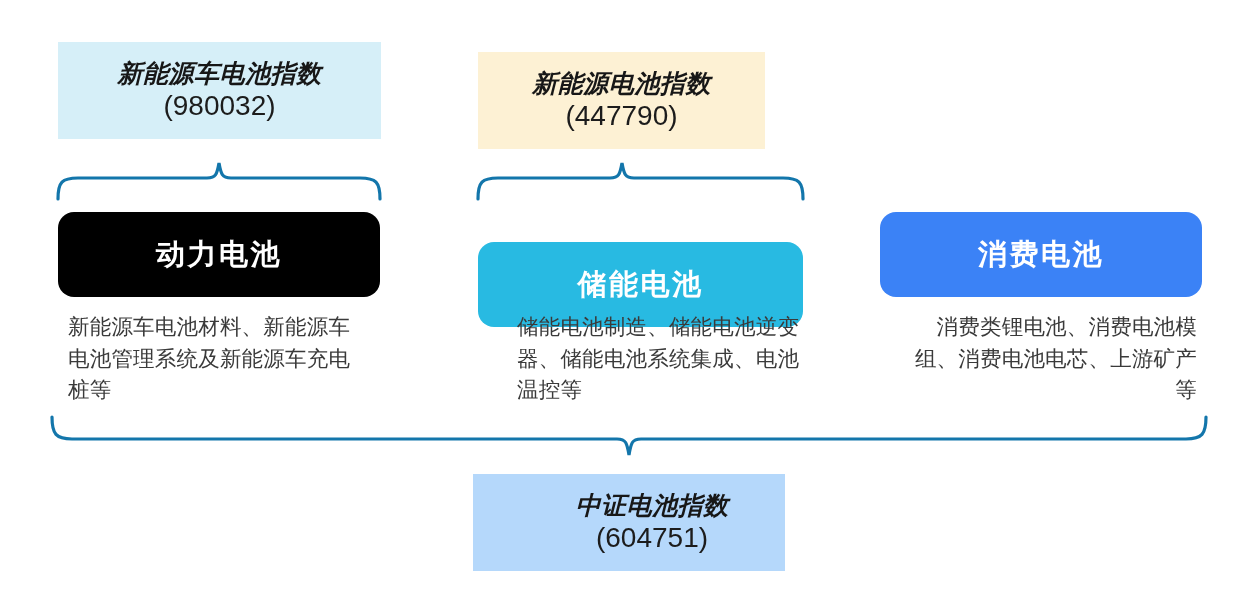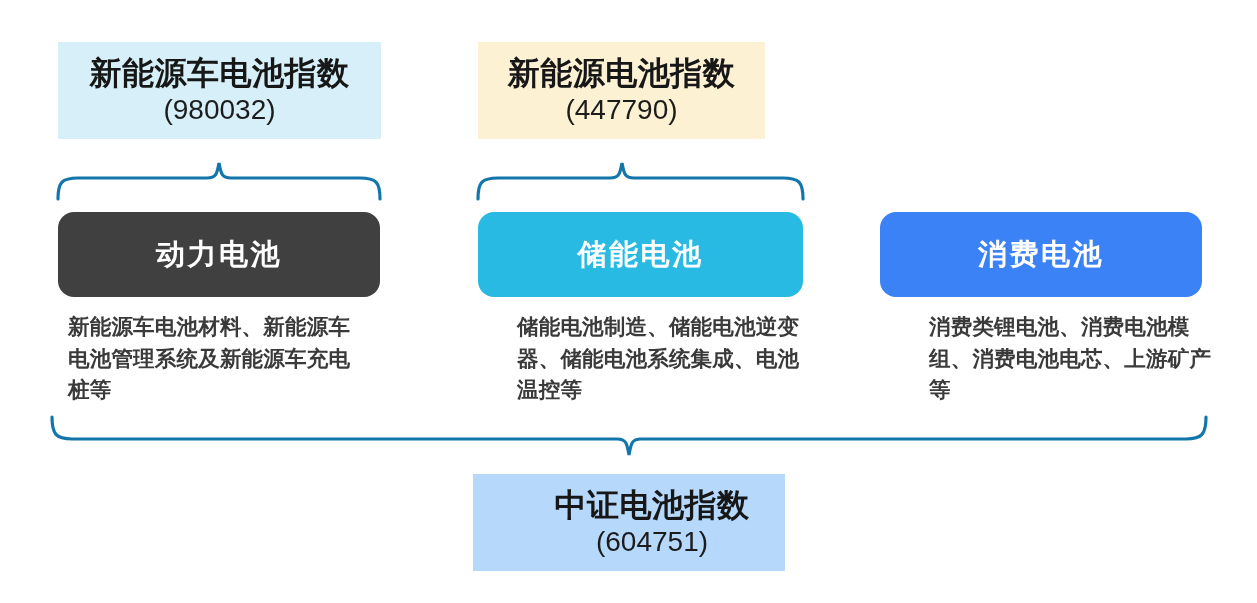--- a/index.html
+++ b/index.html
@@ -24,40 +24,41 @@
     position: absolute;
     box-sizing: border-box;
     display: flex;
     flex-direction: column;
     align-items: center;
     justify-content: center;
     text-align: center;
     line-height: 1.18;
   }
   .index-box .idx-name {
-    font-size: 32px;
+    font-size: 25px;
     font-weight: bold;
     color: #171717;
     letter-spacing: 0.5px;
     white-space: nowrap;
+    font-style: italic;
   }
   .index-box .idx-code {
     font-size: 28px;
     font-weight: normal;
     color: #1c1c1c;
     white-space: nowrap;
     margin-top: 1px;
   }
 
   #box-nev-car-battery {
     left: 58px;  top: 42px;  width: 323px; height: 97px;
     background: #d6eff8;
   }
   #box-nev-battery {
-    left: 478px; top: 42px;  width: 287px; height: 97px;
+    left: 478px; top: 52px;  width: 287px; height: 97px;
     background: #fdf1d4;
   }
   #box-csi-battery {
     left: 473px; top: 474px; width: 312px; height: 97px;
     background: #b5d8fb;
     padding-left: 46px;
   }
 
   
   .cat-box {
@@ -71,36 +72,35 @@
     height: 85px;
   }
   .cat-box .cat-label {
     font-size: 29px;
     font-weight: bold;
     color: #ffffff;
     letter-spacing: 2.5px;
     white-space: nowrap;
   }
   #cat-power      { left: 58px;  width: 322px; background: #0c72ab; }
-  #cat-storage    { left: 478px; width: 325px; background: #28bae2; }
+  #cat-storage    { left: 478px; width: 325px; background: #28bae2; margin-top: 30px; }
   #cat-consumer   { left: 880px; width: 322px; background: #9c9c9c; }
 
   
   .desc {
     position: absolute;
     top: 312px;
     font-size: 21.5px;
     color: #3a3a3a;
     line-height: 1.47;
     letter-spacing: 0.2px;
-    font-weight: bold;
   }
   #desc-power    { left: 68px;  width: 300px; }
   #desc-storage  { left: 517px; width: 292px; }
-  #desc-consumer { left: 929px; width: 300px; }
+  #desc-consumer { left: 897px; width: 300px; text-align: right; }
 
   
   #brace-layer {
     position: absolute;
     left: 0; top: 0;
     width: 1257px;
     height: 603px;
     pointer-events: none;
   }
   .brace-path {
@@ -118,21 +118,21 @@
   <div class="index-box" id="box-nev-car-battery" style="background: rgb(214, 239, 248);">
     <div class="idx-name">新能源车电池指数</div>
     <div class="idx-code">(980032)</div>
   </div>
 
   <div class="index-box" id="box-nev-battery" style="background: rgb(253, 241, 212);">
     <div class="idx-name">新能源电池指数</div>
     <div class="idx-code">(447790)</div>
   </div>
 
-  <div class="cat-box" id="cat-power" style="background: #404040;">
+  <div class="cat-box" id="cat-power" style="background: #000000;">
     <span class="cat-label">动力电池</span>
   </div>
 
   <div class="cat-box" id="cat-storage" style="background: rgb(40, 186, 226);">
     <span class="cat-label">储能电池</span>
   </div>
 
   <div class="cat-box" id="cat-consumer" style="background: #3b82f6;">
     <span class="cat-label">消费电池</span>
   </div>

